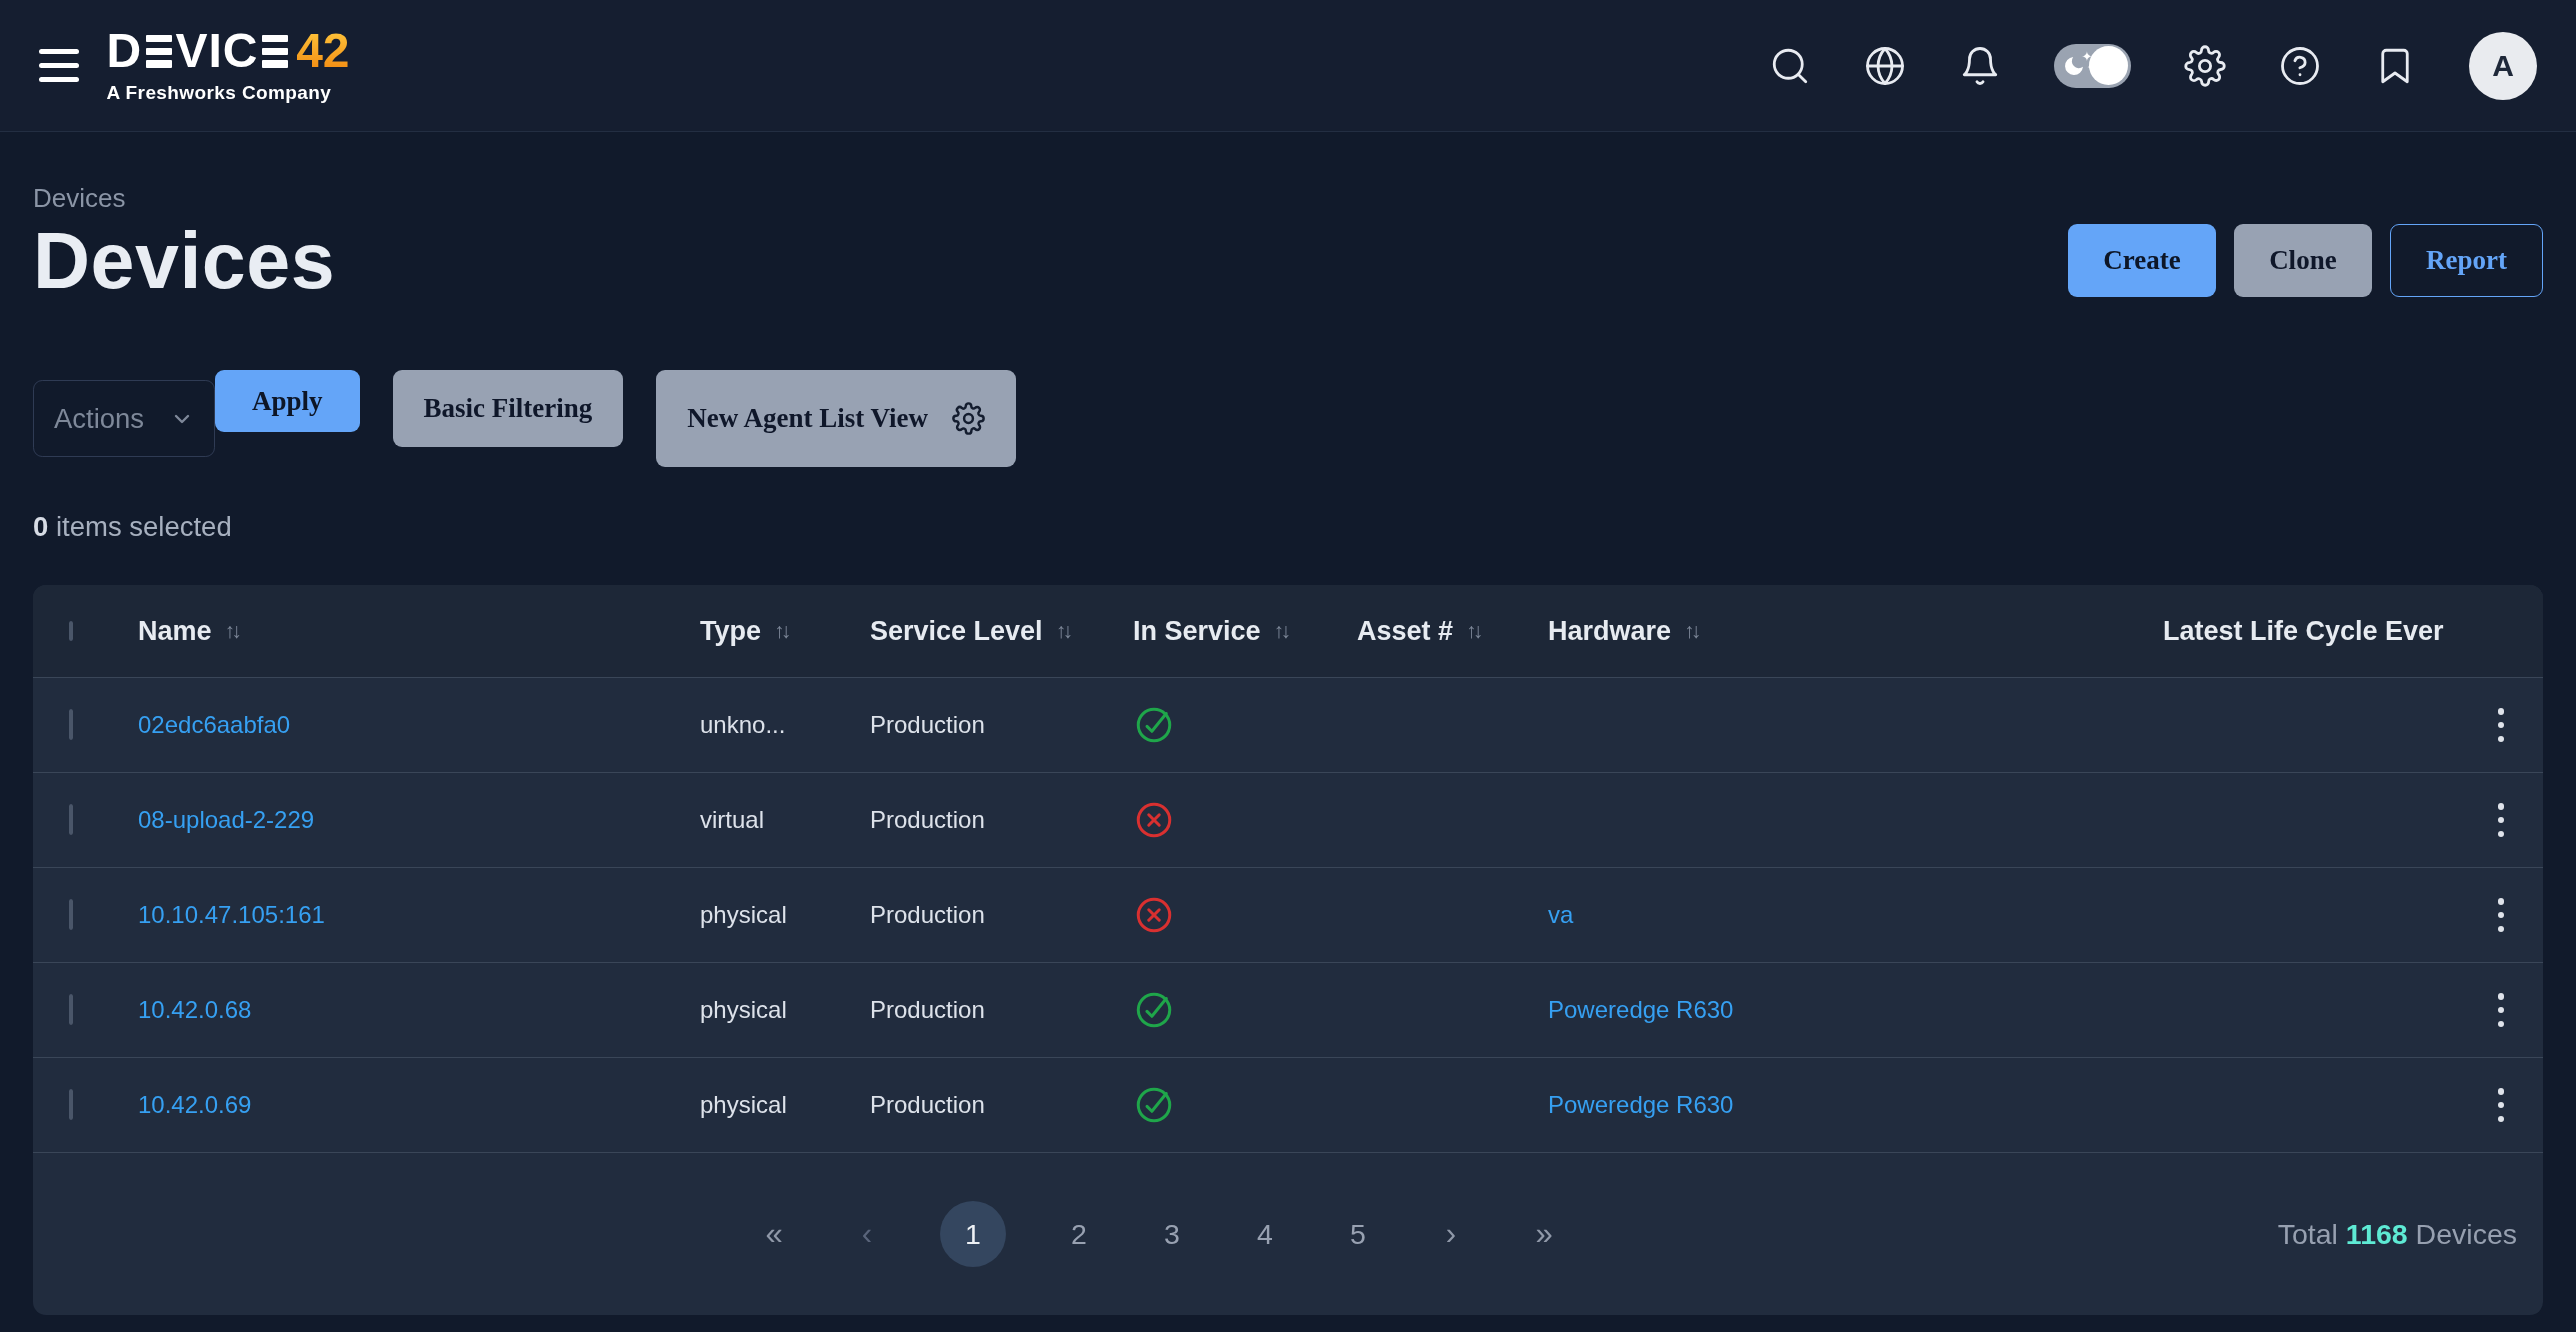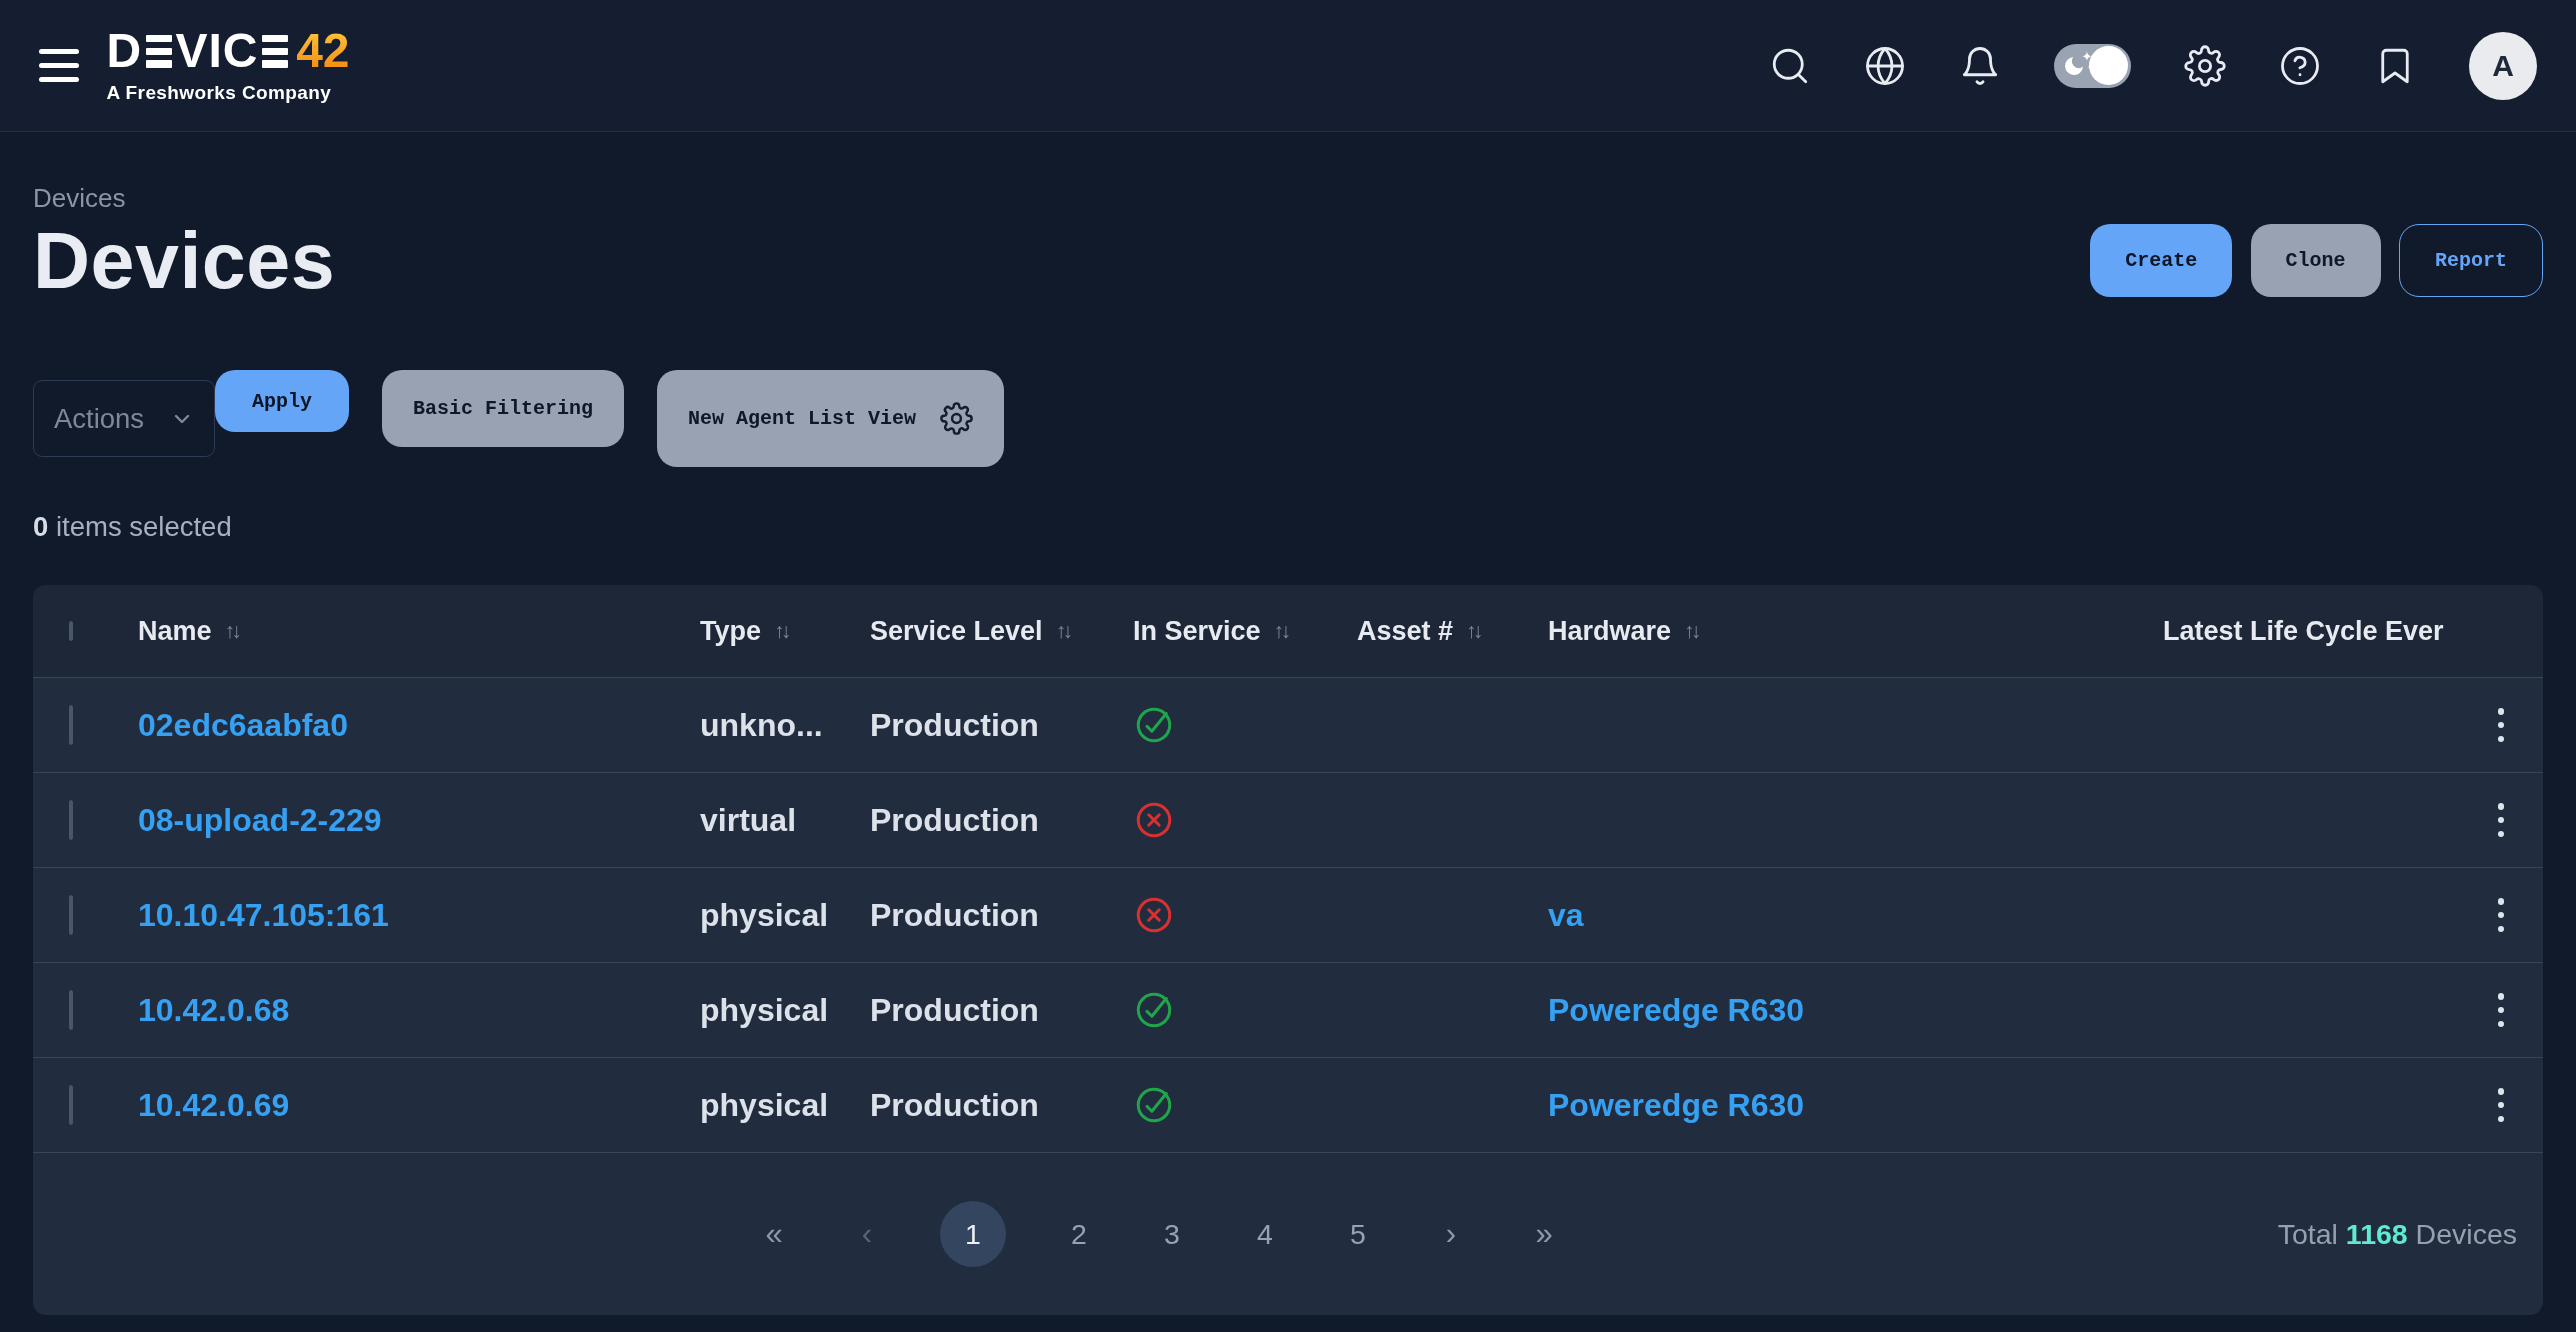--- a/index.html
+++ b/index.html
@@ -29,21 +29,21 @@
   .toggle .knob { position:absolute; right:2.8px; top:2.8px; width:39px; height:39px; border-radius:50%; background:#ffffff; }
 
   .avatar { width:68px; height:68px; border-radius:50%; background:#e9ebef; color:#1f2839; font-size:30px; font-weight:700; display:flex; align-items:center; justify-content:center; cursor:pointer; }
 
   
   .main { padding:0 33px; }
   .breadcrumb { margin-top:51px; font-size:26px; color:#8b95a6; cursor:pointer; width:max-content; }
   .title-row { margin-top:7.3px; display:flex; align-items:center; justify-content:space-between; }
   .page-title { font-size:79px; font-weight:700; color:#e9edf3; line-height:1; letter-spacing:0.5px; }
   .top-buttons { display:flex; gap:18.4px; }
-  .btn { height:73px; border-radius:20px; font-size:20px; font-weight:600; font-family:Liberation Mono, monospace; display:flex; align-items:center; justify-content:center; padding:0 35px; border:none; cursor:pointer; }
+  .btn { height:73px; border-radius:9px; font-size:27px; font-weight:600; font-family:Liberation Serif, serif; display:flex; align-items:center; justify-content:center; padding:0 35px; border:none; cursor:pointer; }
   .btn-primary { background:#64a5f8; color:#0d1627; }
   .btn-gray { background:#98a2b3; color:#0f172a; }
   .btn-outline { background:transparent; border:1.8px solid #64a5f8; color:#64a5f8; }
 
   
   .filter-row { margin-top:70px; display:flex; align-items:center; }
   .actions-btn { width:182px; height:77px; flex:none; background:transparent; border:1.8px solid #2f3b54; border-radius:9.2px; color:#7e8899; font-size:27.5px; font-family:inherit; display:flex; align-items:center; justify-content:center; gap:26px; cursor:pointer; }
   .actions-btn svg { width:24px; height:24px; stroke:#7e8899; fill:none; stroke-width:2.4; stroke-linecap:round; stroke-linejoin:round; }
   .query-box { flex:1; margin-left:77px; margin-right:33px; height:81px; background:#0c1526; border:1.8px solid #5b9cf8; border-radius:11px; box-shadow:0 0 0 2.8px rgba(70,130,246,.16); display:flex; align-items:center; padding:0 20px; cursor:text; }
   .query-check { width:40px; height:40px; flex:none; border-radius:50%; background:#17391f; display:flex; align-items:center; justify-content:center; margin-right:18.4px; }
@@ -58,21 +58,21 @@
 
   .selected-line { margin-top:44px; font-size:27.5px; color:#a7b0bf; }
   .selected-line b { color:#d7dce5; font-weight:700; }
 
   
   .card { margin-top:42px; background:#212c3e; border-radius:13px; overflow:hidden; }
   .grid-row { display:grid; grid-template-columns:105px 562px 170px 263px 224px 191px 615px 1fr 84px; align-items:center; }
   .thead { height:92px; background:#1d2737; }
   .th { display:flex; align-items:center; gap:13px; font-size:27px; font-weight:700; color:#e7ebf1; cursor:pointer; width:max-content; }
   .sort { color:#7d8798; font-size:21px; letter-spacing:-3.7px; font-weight:400; padding-right:3.7px; }
-  .tr { height:95px; border-top:0.9px solid #3a4658; font-size:32px; color:#dde2ea;font-weight:bold; }
+  .tr { height:95px; border-top:0.9px solid #3a4658; font-size:24px; color:#dde2ea; }
   .checkbox { width:40px; height:48px; border:2.8px solid #4a5669; border-radius:13px; background:#0d1626; margin-left:36px; cursor:pointer; }
   .link { color:#36a0f2; cursor:pointer; width:max-content; }
   .cell-status svg { width:42px; height:42px; display:block; }
   .cell-status .ico-yes { stroke:#1fa64a; }
   .cell-status .ico-no { stroke:#d93030; }
   .cell-status svg { fill:none; stroke-width:1.7; stroke-linecap:round; stroke-linejoin:round; }
   .kebab { display:flex; flex-direction:column; gap:7.3px; align-items:center; justify-content:center; cursor:pointer; padding:9.2px 0; }
   .kebab i { width:6.4px; height:6.4px; border-radius:50%; background:#dfe3ea; }
 
   

